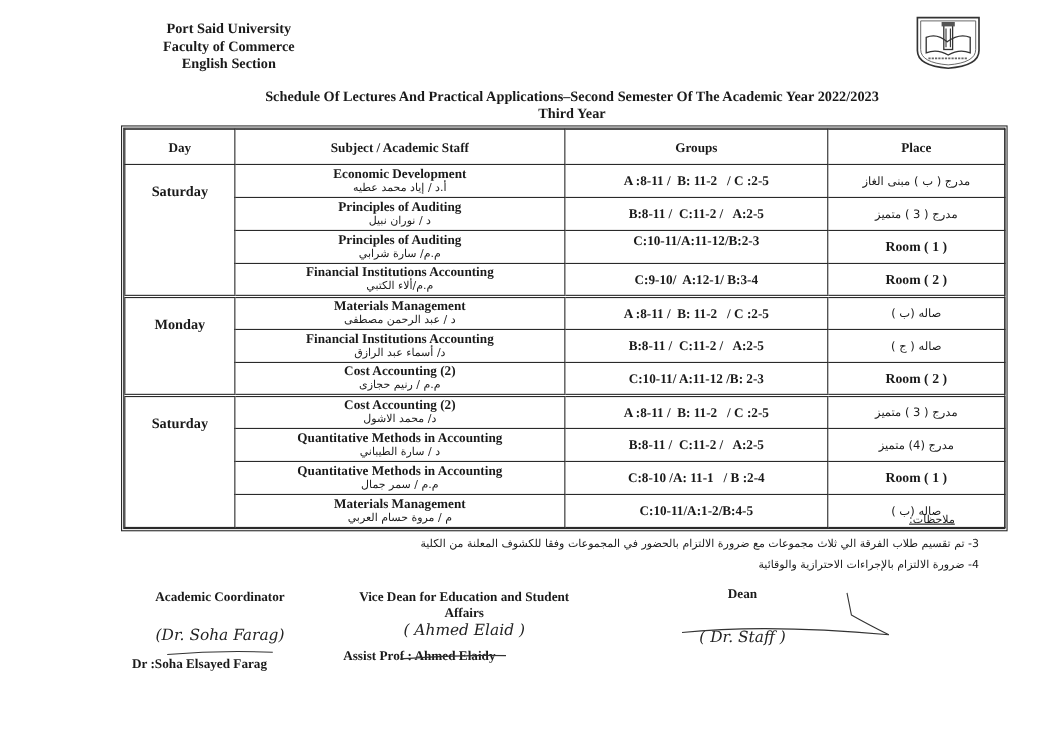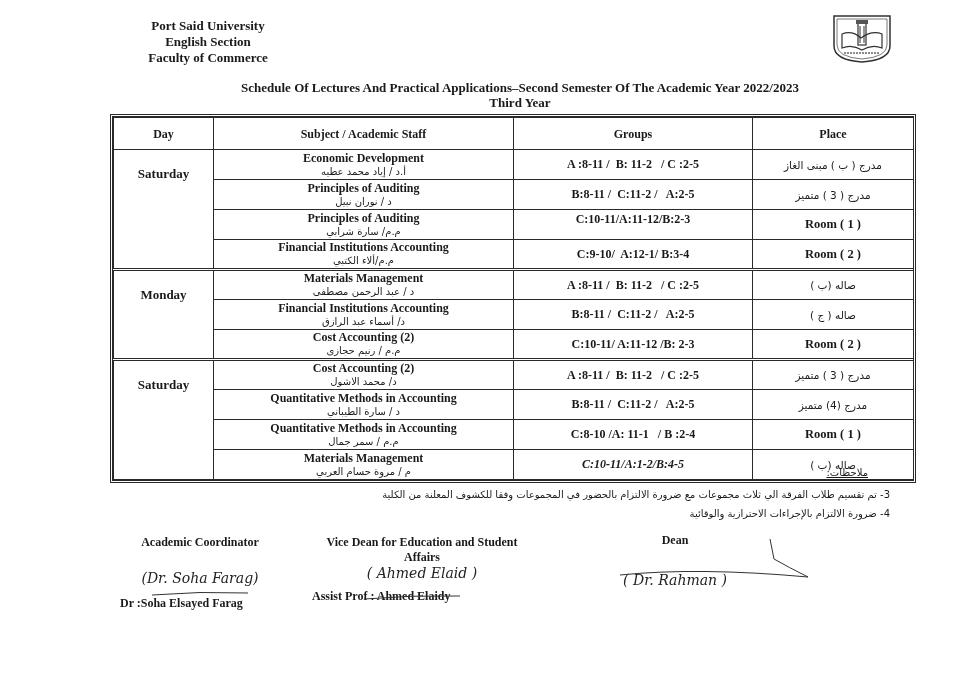--- a/index.html
+++ b/index.html
@@ -66,22 +66,22 @@
   .sig-name  { font-weight:bold; font-size:12px; }
   .sig-script {
     font-family:"DejaVu Serif", serif; font-style:italic; font-size:14px; text-align:center; color:#222;
   }
 </style>
 </head>
 <body>
 
 <div class="abs hdr-left">
   <div>Port Said University</div>
+  <div>Faculty of Commerce</div>
   <div>English Section</div>
-  <div>Faculty of Commerce</div>
 </div>
 
 <div class="abs logo">
   <svg width="64" height="52" viewBox="0 0 64 52">
     <path d="M4 4 L60 4 L60 34 Q60 48 32 50 Q4 48 4 34 Z" fill="none" stroke="#333" stroke-width="1.5"></path>
     <path d="M7 7 L57 7 L57 33 Q57 45 32 47 Q7 45 7 33 Z" fill="none" stroke="#555" stroke-width="0.8"></path>
     <rect x="28" y="9" width="8" height="24" fill="none" stroke="#333" stroke-width="1.2"></rect>
     <rect x="26" y="8" width="12" height="4" fill="#555"></rect>
     <line x1="30" y1="14" x2="30" y2="31" stroke="#333"></line>
     <line x1="34" y1="14" x2="34" y2="31" stroke="#333"></line>
@@ -191,21 +191,21 @@
             <span class="staff">م.م / سمر جمال</span>
           </td>
           <td class="groups" style="white-space: pre;">C:8-10 /A: 11-1   / B :2-4</td>
           <td class="place-en">Room ( 1 )</td>
         </tr>
         <tr class="row">
           <td>
             <span class="subj">Materials Management</span>
             <span class="staff">م / مروة حسام العربي</span>
           </td>
-          <td class="groups" style="white-space: pre; font-style: italic;">C:10-11/A:1-2/B:4-5</td>
+          <td class="groups" style="white-space: pre;">C:10-11/A:1-2/B:4-5</td>
           <td class="place-ar">صاله (ب )</td>
         </tr>
       </tbody>
   </table>
 </div>
 
 <div class="abs notes-label">ملاحظات:</div>
 <div class="abs note note1">3-  تم تقسيم طلاب الفرقة الي ثلاث مجموعات مع ضرورة الالتزام بالحضور في المجموعات وفقا للكشوف المعلنة من الكلية</div>
 <div class="abs note note2">4-  ضرورة الالتزام بالإجراءات الاحترازية والوقائية</div>
 
@@ -226,14 +226,14 @@
     </svg>
   <div class="sig-name" style="margin-top:8px;">Assist Prof  : Ahmed  Elaidy</div>
 </div>
 
 <div class="abs" style="left:540px; top:533px; width:270px;">
   <div class="sig-title">Dean</div>
   <svg class="abs" style="left:78px; top:4px;" width="200" height="50">
     <path d="M2 38 Q80 30 190 40" stroke="#333" fill="none" stroke-width="1"></path>
     <path d="M152 2 L156 22 Q170 30 190 40" stroke="#333" fill="none" stroke-width="1"></path>
   </svg>
-  <div class="sig-script" style="margin-top:24px;">( Dr. Rahman )</div>
+  <div class="sig-script" style="margin-top:24px;">( Dr. Staff )</div>
 </div>
 
 </body></html>

